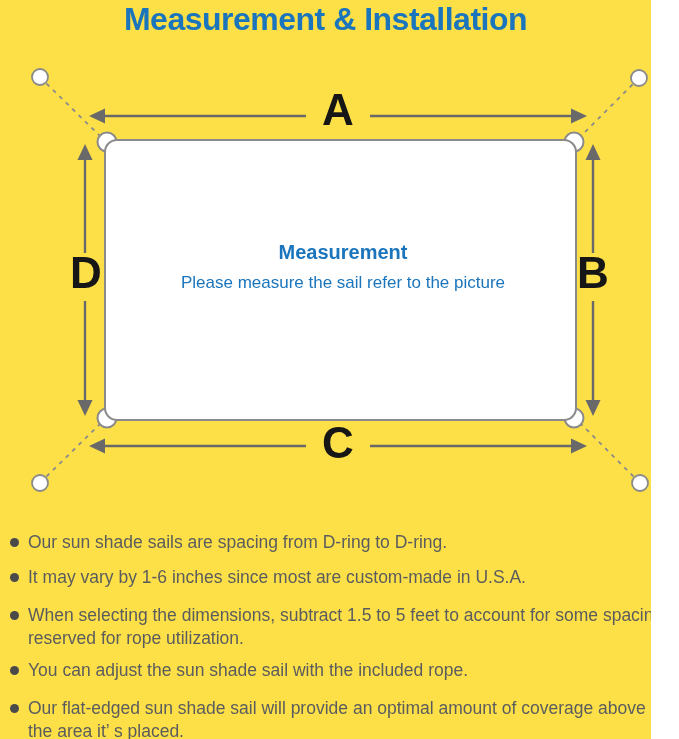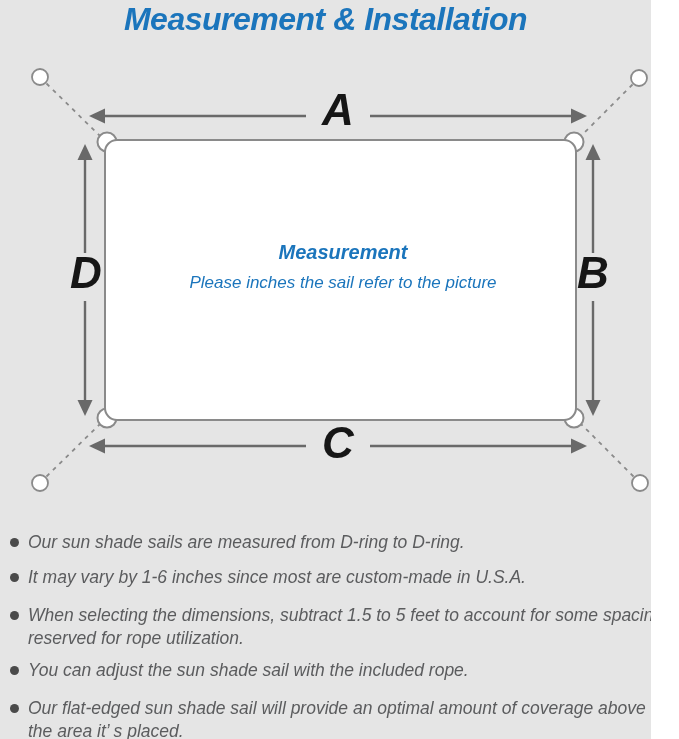--- a/index.html
+++ b/index.html
@@ -5,23 +5,22 @@
   :root{
     --accent-blue:#1b75bc;
     --line-gray:#8a8a8a;
     --arrow-gray:#696969;
     --label-dark:#161616;
     --note-text:#5b5c5e;
     --dot-gray:#4a4a4a;
   }
   html,body{margin:0;padding:0;background:#fff;}
   .page{
-    position:relative;width:651px;height:739px;overflow:hidden;background:#e5e5e5;
+    position:relative;width:651px;height:739px;overflow:hidden;background:#fde047;
     font-family:"Liberation Sans","DejaVu Sans",sans-serif;
-    font-style:italic;
   }
   .page-title{
     position:absolute;top:0px;left:0;width:100%;text-align:center;
     font-size:32px;font-weight:bold;color:var(--accent-blue);
     letter-spacing:-0.5px;line-height:38px;margin:0;
   }
   .diagram{position:absolute;top:55px;left:0;width:679px;height:460px;}
   .diagram svg{position:absolute;inset:0;}
   .sail{fill:#ffffff;stroke:var(--line-gray);stroke-width:2;}
   .dring{fill:#ffffff;stroke:var(--line-gray);stroke-width:2;}
@@ -106,27 +105,27 @@
         <polygon class="arrow-head" points="593,361 585.5,345 600.5,345"></polygon>
       </g>
     </svg>
 
     <span class="side-label" style="left:338px;top:33px;">A</span>
     <span class="side-label" style="left:593px;top:196px;">B</span>
     <span class="side-label" style="left:338px;top:366px;">C</span>
     <span class="side-label" style="left:86px;top:196px;">D</span>
 
     <span class="center-title" style="left:343px;top:186px;">Measurement</span>
-    <span class="center-subtitle" style="left:343px;top:219px;">Please inches the sail refer to the picture</span>
+    <span class="center-subtitle" style="left:343px;top:219px;">Please measure the sail refer to the picture</span>
   </div>
 
   <div class="notes">
     <div class="note-item" style="top:531px;">
       <span class="note-dot"></span>
-      <span>Our sun shade sails are measured from D-ring to D-ring.</span>
+      <span>Our sun shade sails are spacing from D-ring to D-ring.</span>
     </div>
     <div class="note-item" style="top:566px;">
       <span class="note-dot"></span>
       <span>It may vary by 1-6 inches since most are custom-made in U.S.A.</span>
     </div>
     <div class="note-item" style="top:604px;">
       <span class="note-dot"></span>
       <span>When selecting the dimensions, subtract 1.5 to 5 feet to account for some spacing reserved for rope utilization.</span>
     </div>
     <div class="note-item" style="top:659px;">

